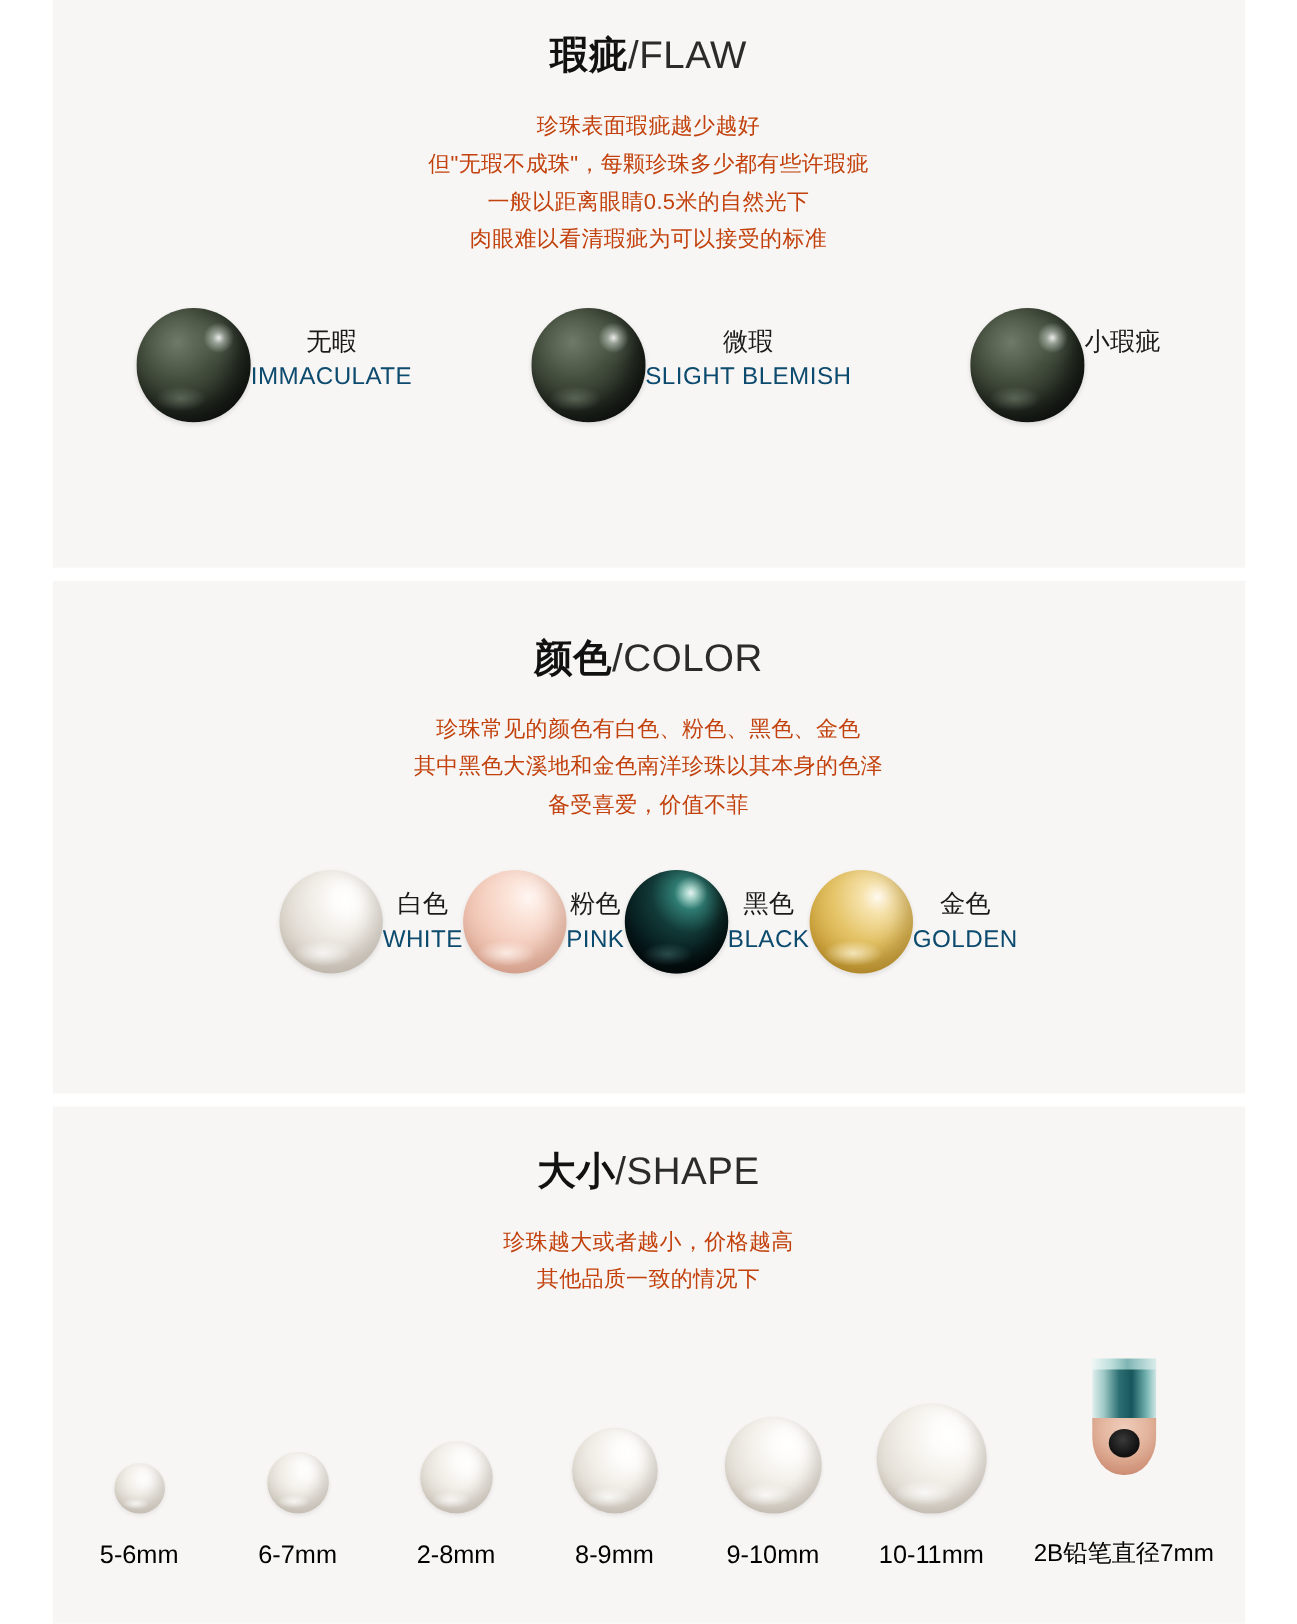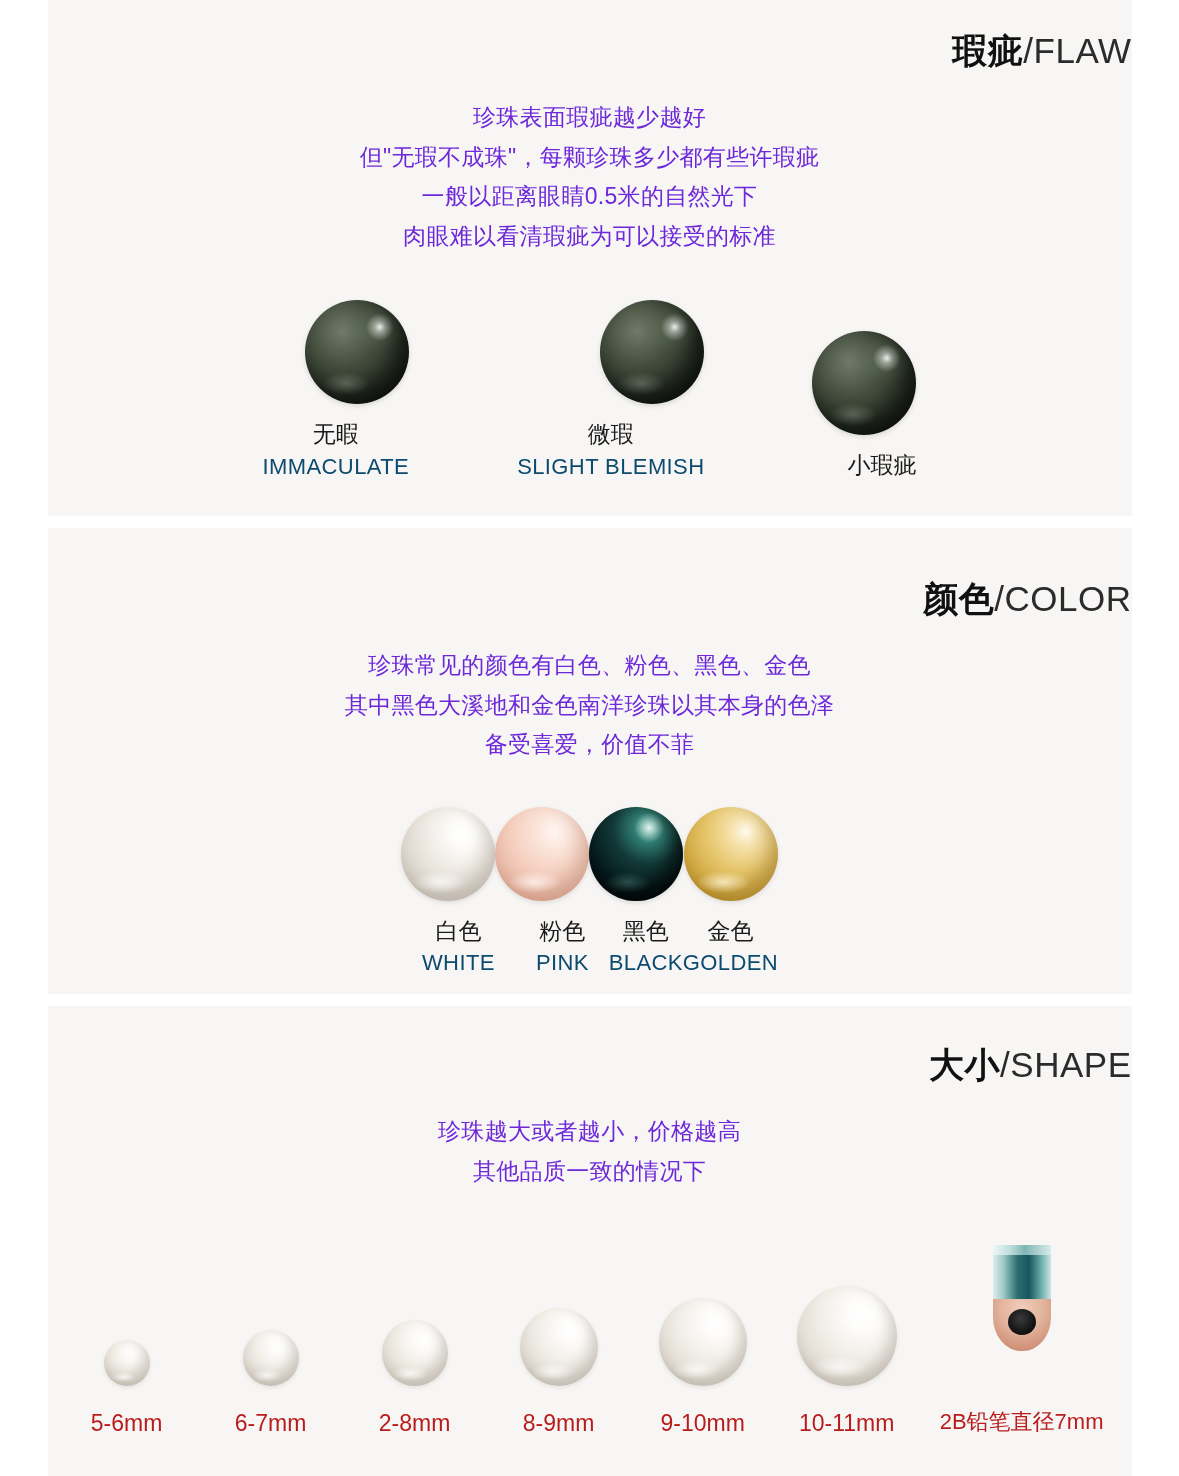--- a/index.html
+++ b/index.html
@@ -26,57 +26,57 @@
     margin: 0 auto;
     background: #f7f6f4;
     box-sizing: border-box;
   }
   .sec-flaw   { height: 516px; padding-top: 30px; }
   .sec-color  { height: 466px; padding-top: 50px; }
   .sec-shape  { height: 470px; padding-top: 38px; }
   .sec-gap    { height: 12px; background: #ffffff; width: 1084px; margin: 0 auto; }
 
   .heading {
-    text-align: right;
+    text-align: center;
     font-size: 35px;
     line-height: 1.2;
     letter-spacing: 0.5px;
     color: #111111;
   }
   .heading .cn {
     font-weight: bold;
   }
   .heading .en {
     font-weight: normal;
     color: #2b2b2b;
   }
 
   .desc {
     text-align: center;
     margin-top: 26px;
-    font-size: 23px;
+    font-size: 20px;
     line-height: 1.72;
-    color: #6d28d9;
+    color: #c2410c;
     letter-spacing: 0.3px;
   }
   .desc .line { display: block; }
 
   
   .pearl-row {
     display: flex;
     justify-content: center;
     align-items: flex-end;
   }
   .flaw-row { margin-top: 44px; gap: 108px; }
   .color-row { margin-top: 42px; }
 
   .pearl-item {
     display: flex;
-    flex-direction: column;
-    align-items: flex-end;
+    flex-direction: row;
+    align-items: flex-start;
   }
   .pearl-caption {
     margin-top: 14px;
     text-align: center;
     font-size: 23px;
     line-height: 1.42;
     color: #1a1a1a;
   }
   .pearl-caption .en {
     display: block;
@@ -198,21 +198,21 @@
     content: "";
     position: absolute;
     left: 16%; bottom: 8%;
     width: 54%; height: 22%;
     border-radius: 50%;
     background: radial-gradient(ellipse at center, rgba(255,255,255,0.75) 0%, rgba(255,255,255,0) 72%);
   }
   .size-label {
     margin-top: 24px;
     font-size: 23px;
-    color: #b91c1c;
+    color: #000000;
     text-align: center;
     white-space: nowrap;
   }
   .size-label.wide { font-size: 22px; }
 
   
   .pencil {
     position: relative;
     width: 86px;
     height: 112px;

